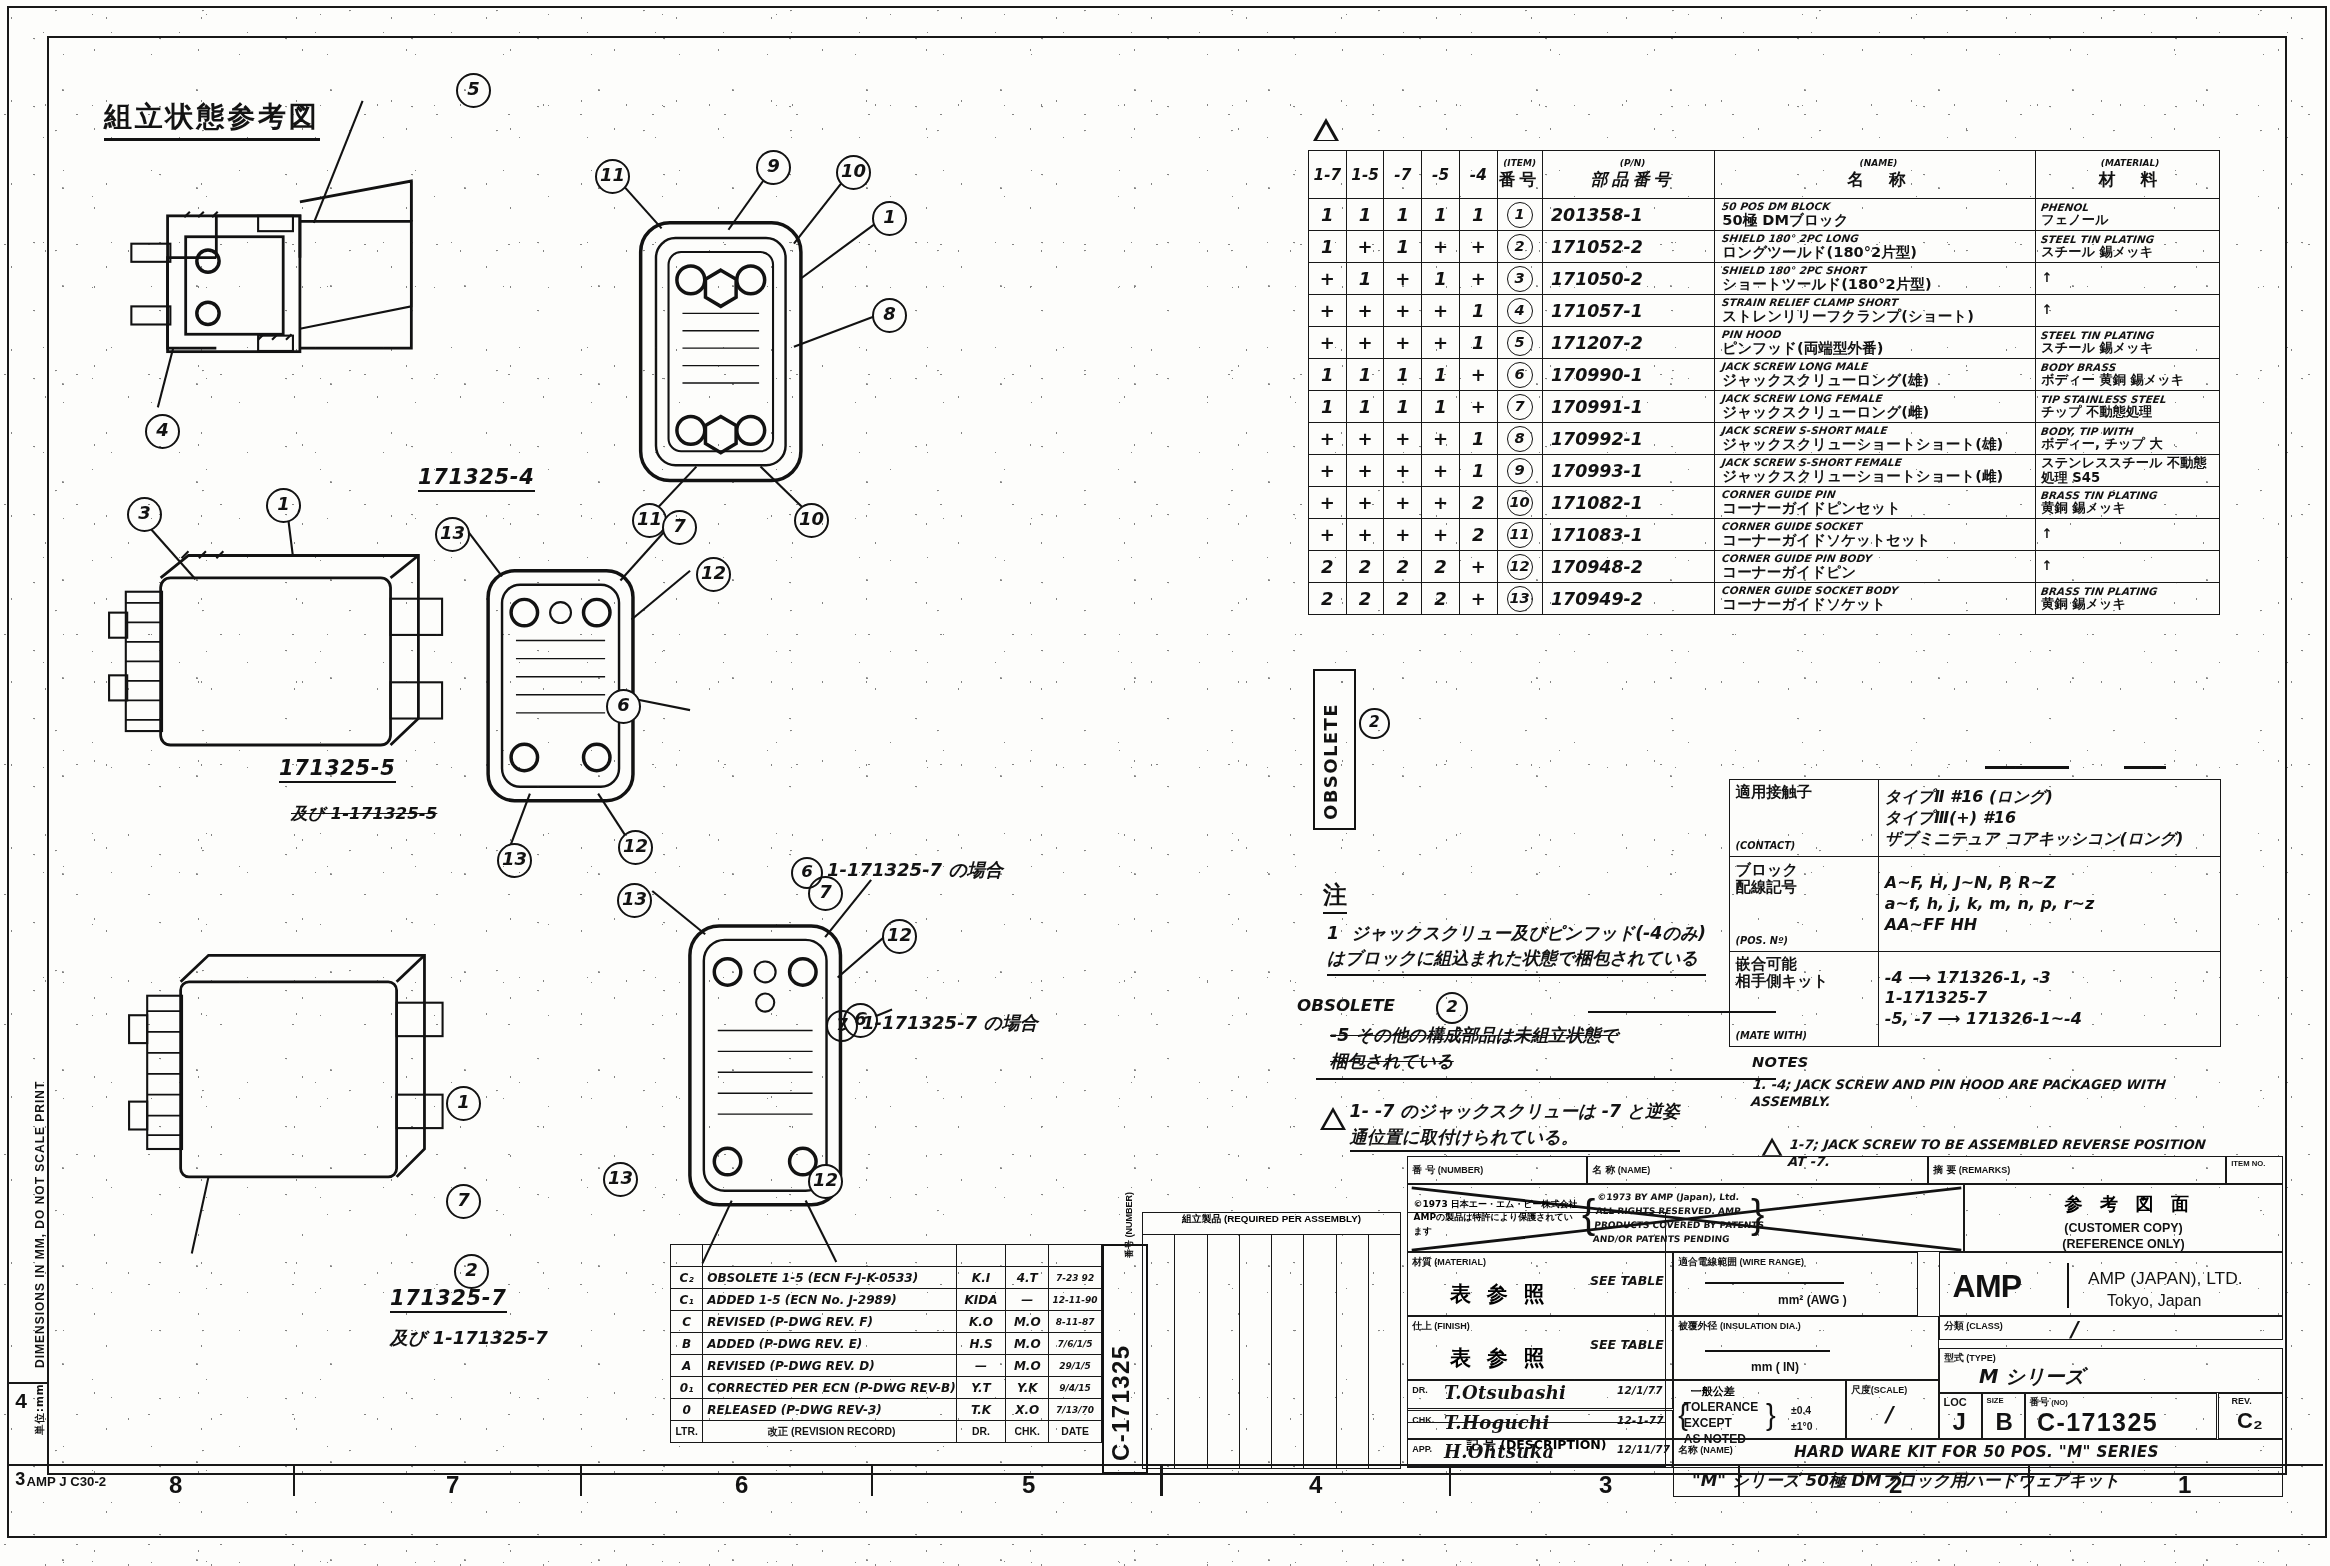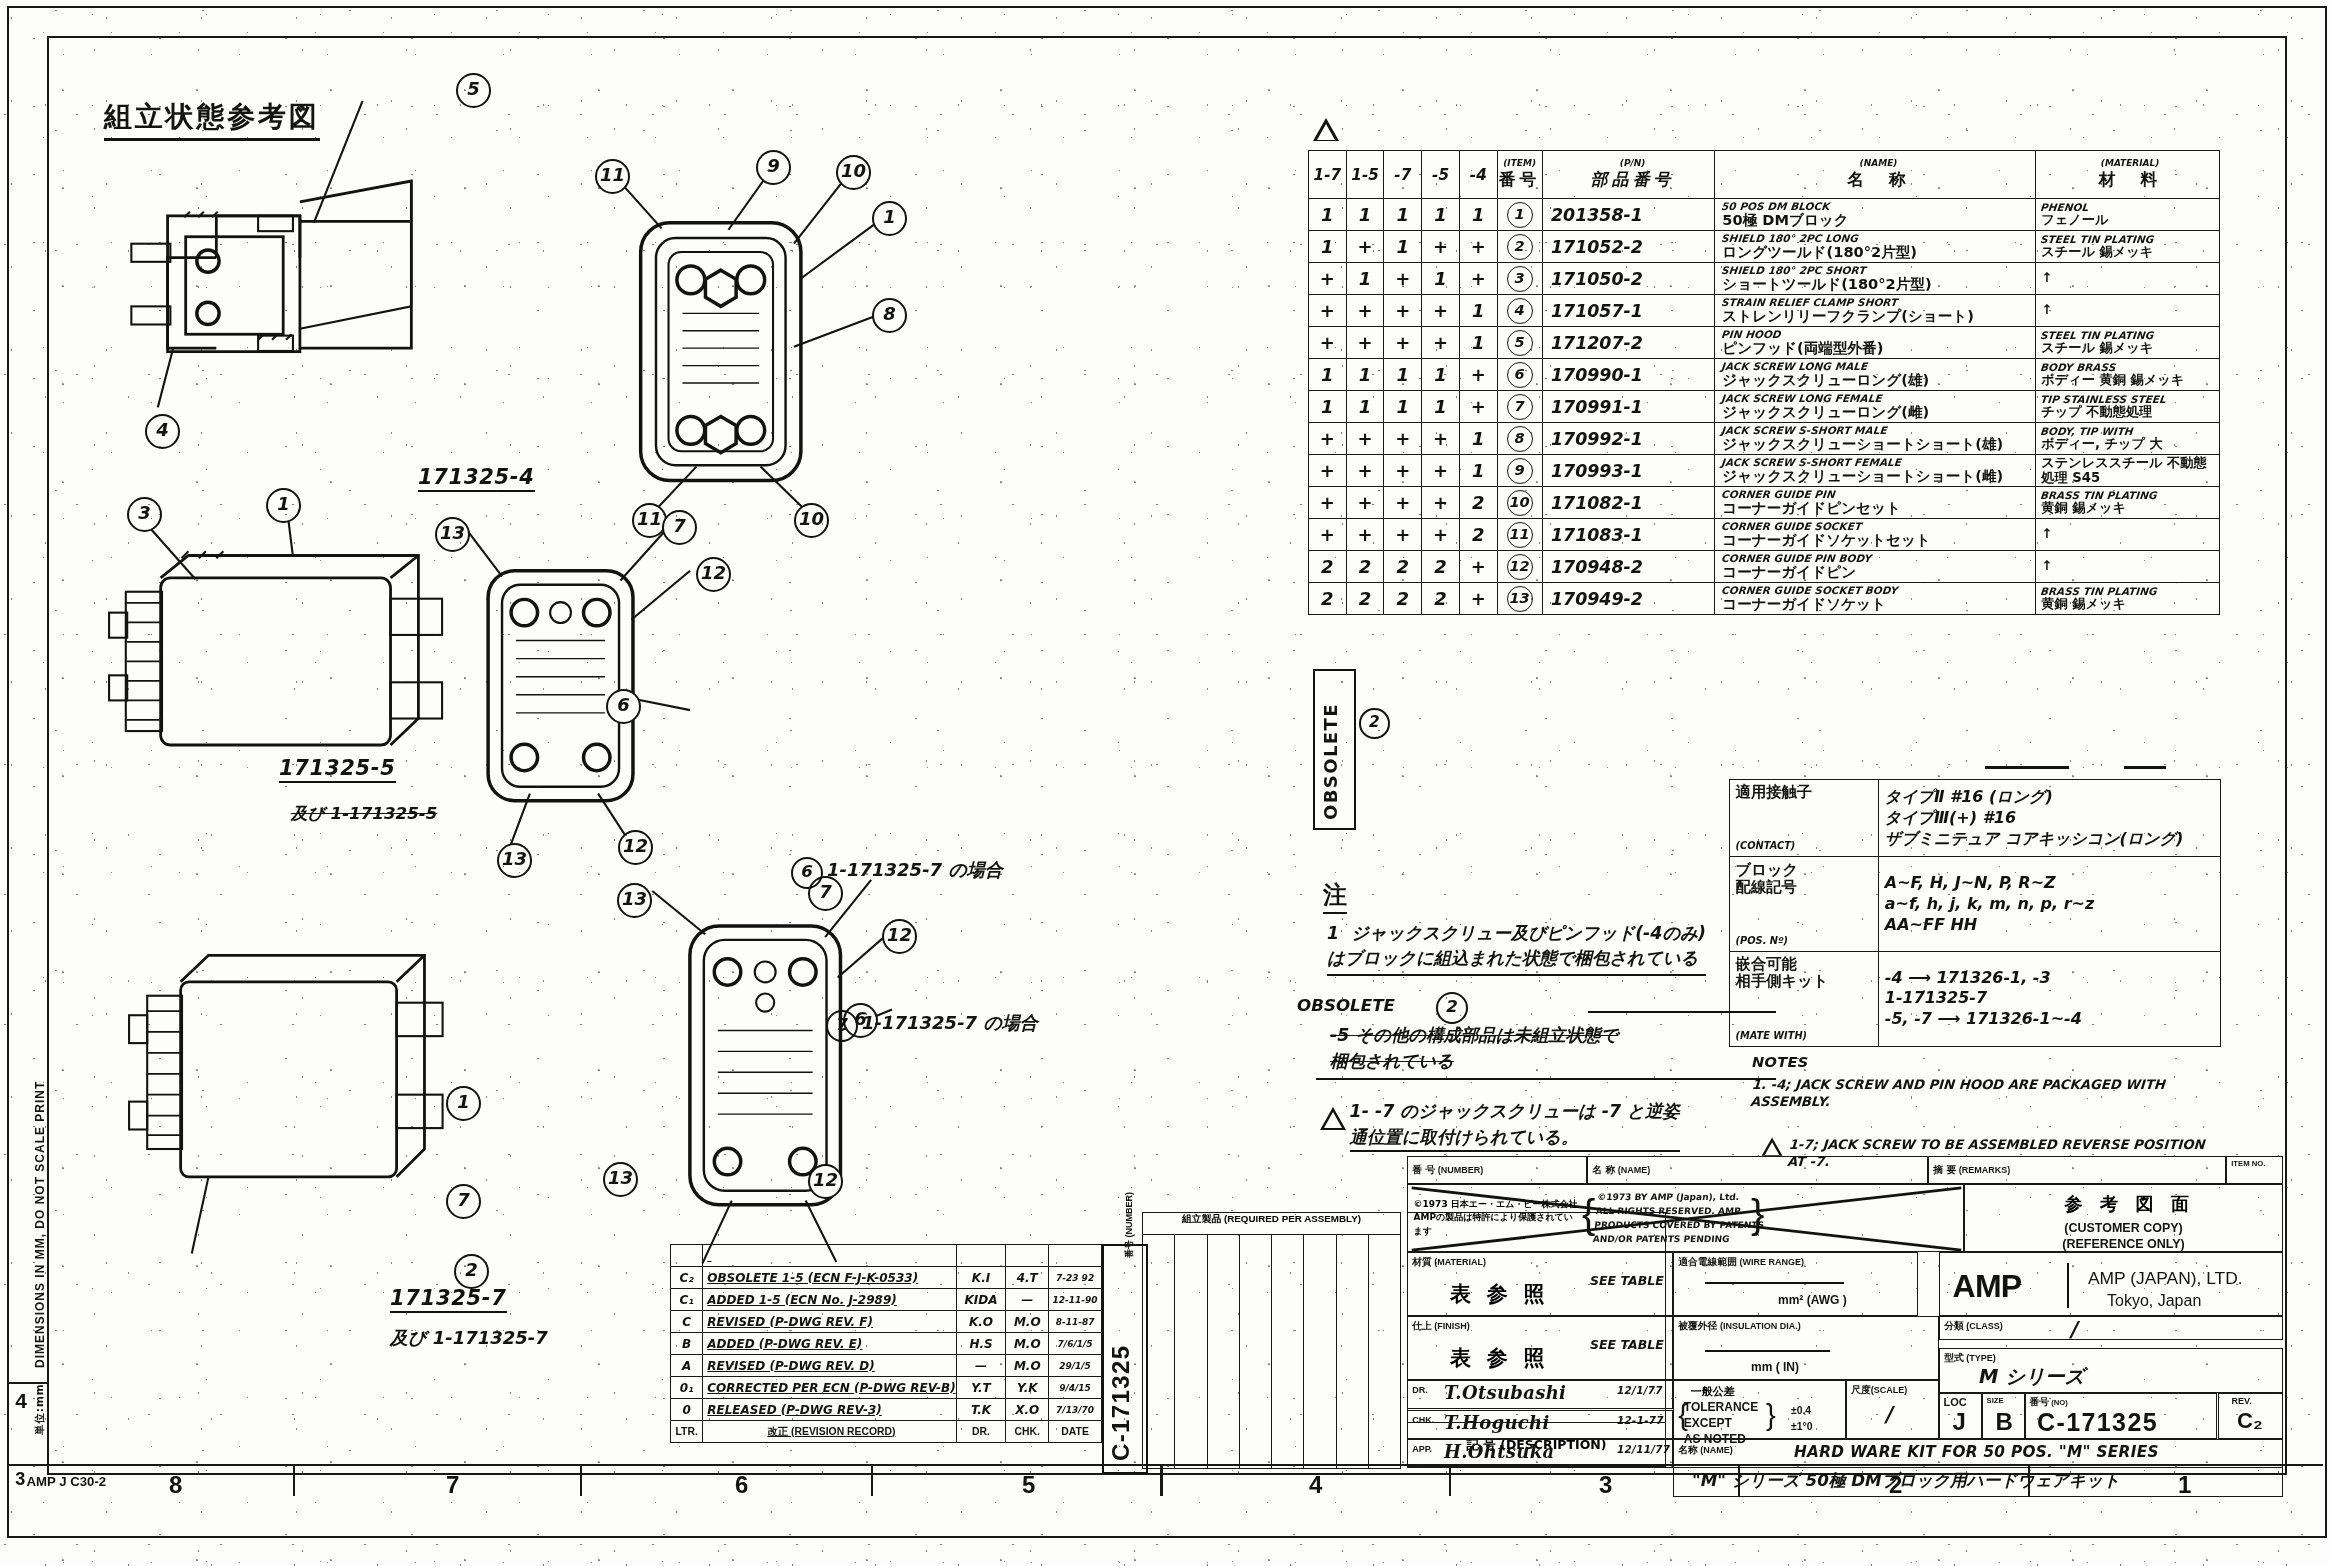--- a/index.html
+++ b/index.html
@@ -64,21 +64,21 @@
   #spec{position:absolute;left:1729px;top:779px;width:492px;}
   #spec td{vertical-align:middle;padding:4.2px 5.6px;}
   #spec .lab{width:137px;font-size:15.3px;font-weight:700;line-height:1.12;}
   #spec .lab i{font-size:9.8px;font-style:italic;display:block;margin-top:40px;}
   #spec .val{font-size:16px;font-weight:700;font-style:italic;line-height:1.3;}
 
   
   #rev{position:absolute;left:670px;top:1244px;width:432px;}
   #rev td{height:21px;font-size:12px;font-weight:700;font-style:italic;}
   #rev .ltr{width:32px;text-align:center;}
-  #rev .desc{width:245px;padding-left:4px;white-space:nowrap;overflow:hidden;text-decoration:underline;}
+  #rev .desc{width:245px;padding-left:4px;white-space:nowrap;overflow:hidden;}
   #rev .dr{width:50px;text-align:center;}
   #rev .chk{width:43px;text-align:center;}
   #rev .dt{width:53px;text-align:center;font-size:9px;}
   #rev .hdrow td{font-family:"Liberation Sans",sans-serif;font-style:normal;
      font-size:10.4px;font-weight:700;text-align:center;}
 
   
   #rpa{position:absolute;left:1142px;top:1212px;width:259px;height:256px;}
   #rpa .t{border:1.4px solid #1a1a1a;height:21px;text-align:center;font-size:9.8px;font-weight:700;
      font-family:"Liberation Sans",sans-serif;}

